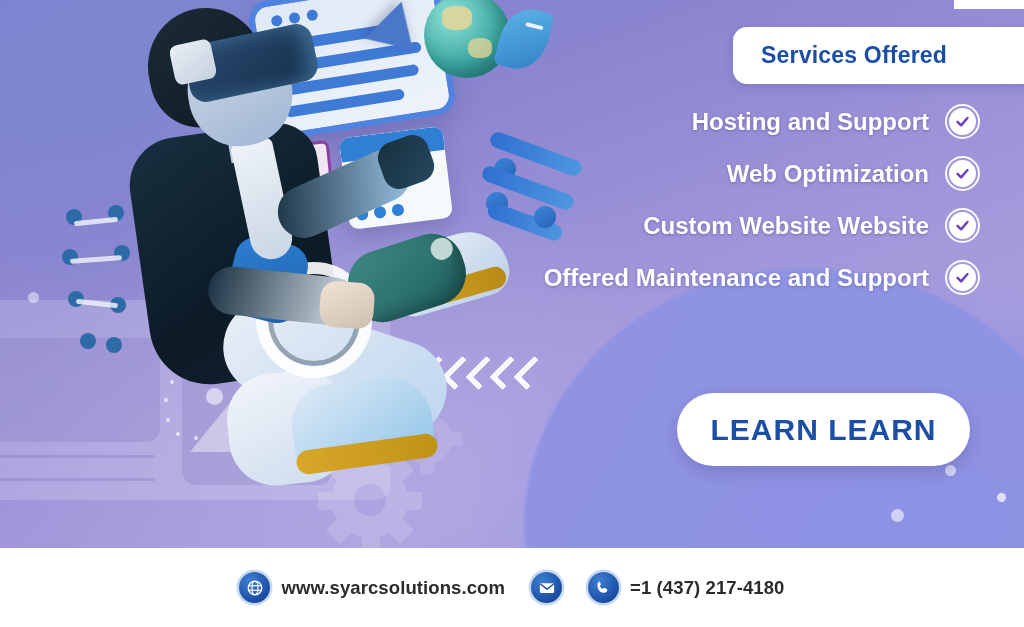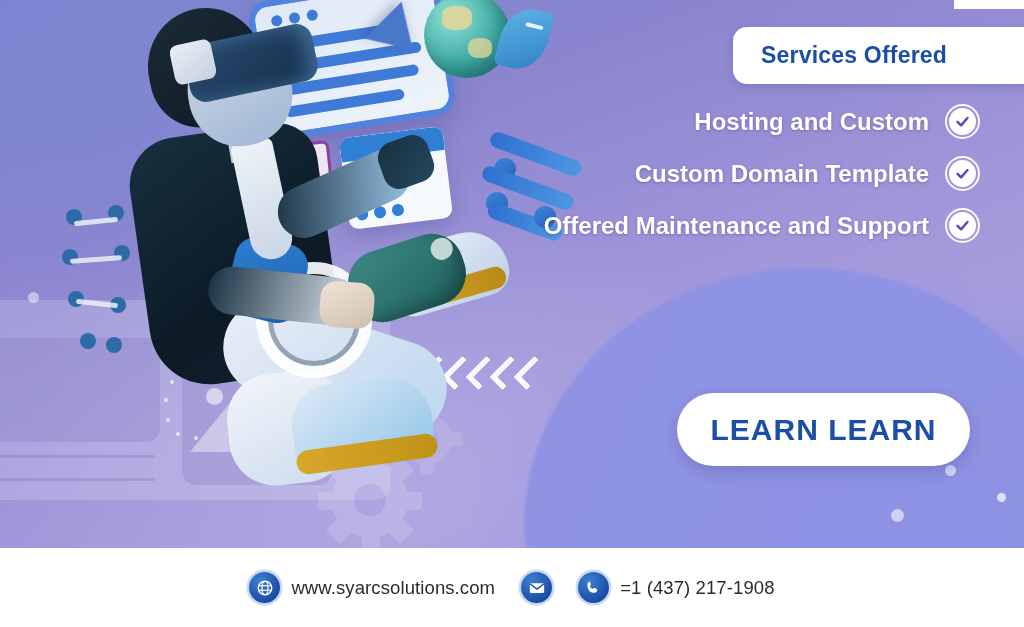--- a/index.html
+++ b/index.html
@@ -236,21 +236,21 @@
     box-shadow:0 6px 16px rgba(40,40,100,.22);
     color:#1b4ea5;font-size:30px;font-weight:bold;letter-spacing:1px;
     font-family:"Liberation Sans","DejaVu Sans",sans-serif;
   }
 
   
   .footer{
     position:absolute;left:0;top:548px;width:1024px;height:79px;
     background:#ffffff;display:flex;align-items:center;justify-content:center;gap:26px;
   }
-  .contact{display:flex;align-items:center;gap:11px;}
+  .contact{display:flex;align-items:center;gap:11px;font-weight:bold;}
   .contact .txt{color:#2b2b2b;font-size:18.5px;letter-spacing:.1px;white-space:nowrap;}
   .cicon{
     width:31px;height:31px;border-radius:50%;flex:0 0 auto;
     background:radial-gradient(circle at 35% 28%, #3d7fd0, #1b4ea5 70%, #123b80);
     box-shadow:0 0 0 2.5px rgba(150,185,230,.55);
     display:flex;align-items:center;justify-content:center;
   }
   .cicon svg{display:block;}
 </style>
 </head>
@@ -391,33 +391,43 @@
 
   <div class="topstrip"></div>
 
   <div class="services-banner">
     <span class="title">Services Offered</span>
   </div>
 
   <div class="services-list">
 
     <div class="service-row">
-      <span class="service-label">Hosting and Custom</span>
+      <span class="service-label">Hosting and Support</span>
       <span class="check-badge">
         <span class="inner">
           <svg width="17" height="17" viewBox="0 0 24 24" fill="none">
             <path d="M5 12.5 L10 17.5 L19 7" stroke="#6b3fc4" stroke-width="3.4" stroke-linecap="round" stroke-linejoin="round"></path>
           </svg>
         </span>
       </span>
     </div>
 
-
     <div class="service-row">
-      <span class="service-label">Custom Domain Template</span>
+      <span class="service-label">Web Optimization</span>
+      <span class="check-badge">
+        <span class="inner">
+          <svg width="17" height="17" viewBox="0 0 24 24" fill="none">
+            <path d="M5 12.5 L10 17.5 L19 7" stroke="#6b3fc4" stroke-width="3.4" stroke-linecap="round" stroke-linejoin="round"></path>
+          </svg>
+        </span>
+      </span>
+    </div>
+
+    <div class="service-row">
+      <span class="service-label">Custom Website Website</span>
       <span class="check-badge">
         <span class="inner">
           <svg width="17" height="17" viewBox="0 0 24 24" fill="none">
             <path d="M5 12.5 L10 17.5 L19 7" stroke="#6b3fc4" stroke-width="3.4" stroke-linecap="round" stroke-linejoin="round"></path>
           </svg>
         </span>
       </span>
     </div>
 
     <div class="service-row">
@@ -457,18 +467,18 @@
         </svg>
       </span>
     </div>
 
     <div class="contact">
       <span class="cicon">
         <svg width="17" height="17" viewBox="0 0 24 24">
           <path d="M6.6 3.5c.8 0 1.2.4 1.5 1.2l1 2.4c.3.8.1 1.4-.5 1.9l-1 .8c.9 1.9 2.5 3.5 4.4 4.4l.8-1c.5-.6 1.1-.8 1.9-.5l2.4 1c.8.3 1.2.7 1.2 1.5 0 2.4-1.9 4.3-4.3 4.3C8.2 19.5 4.5 15.8 4.5 7.8c0-2.4 1.9-4.3 4.3-4.3z" fill="#ffffff" transform="translate(-1,0)"></path>
         </svg>
       </span>
-      <span class="txt">=1 (437) 217-1908</span>
+      <span class="txt">=1 (437) 217-4180</span>
     </div>
 
   </div>
 
 </div>
 
 </body></html>

